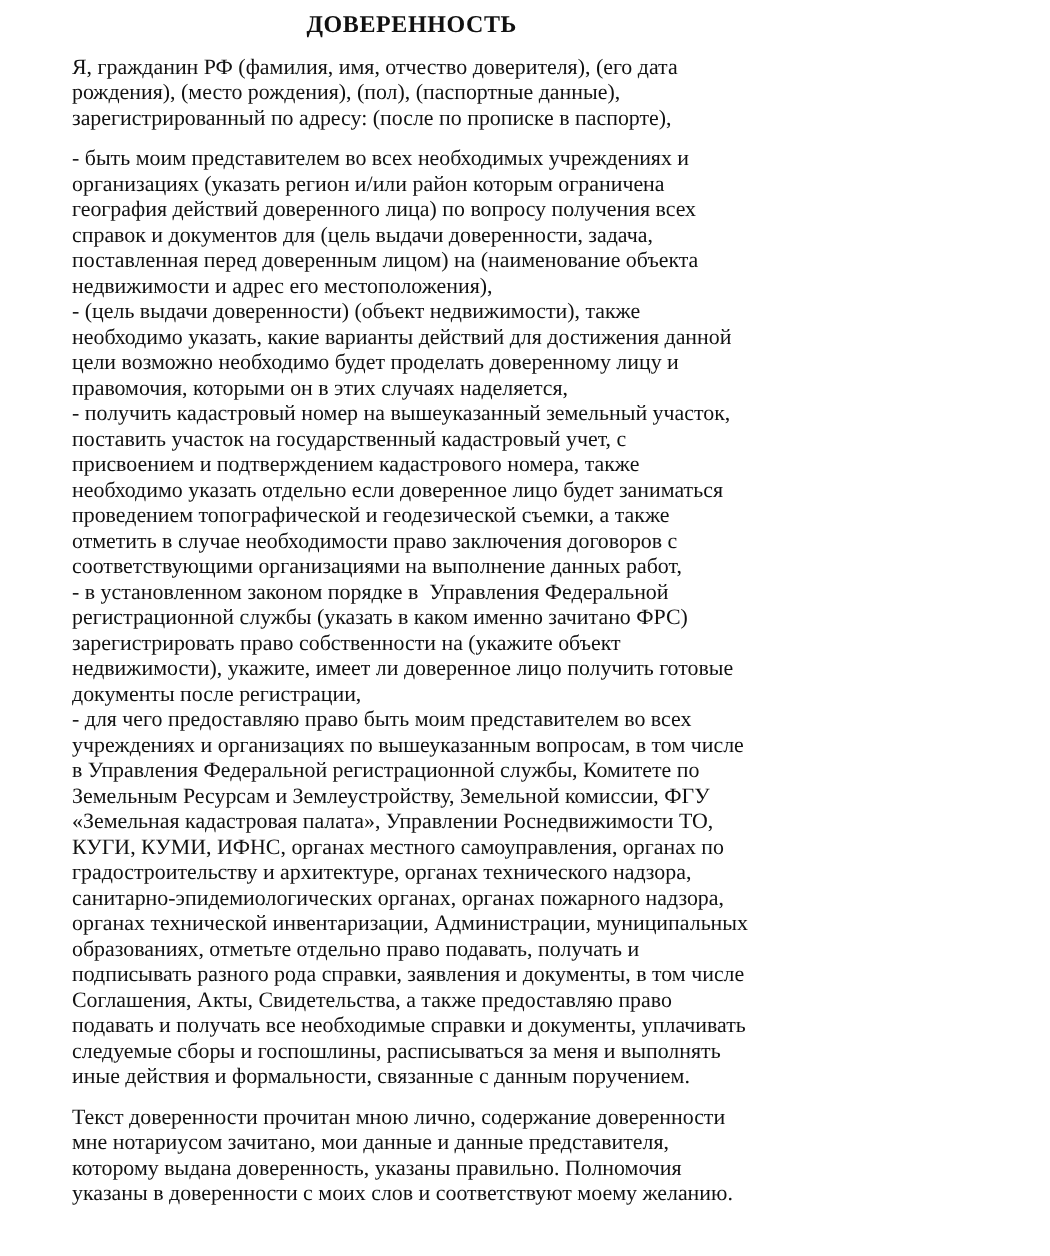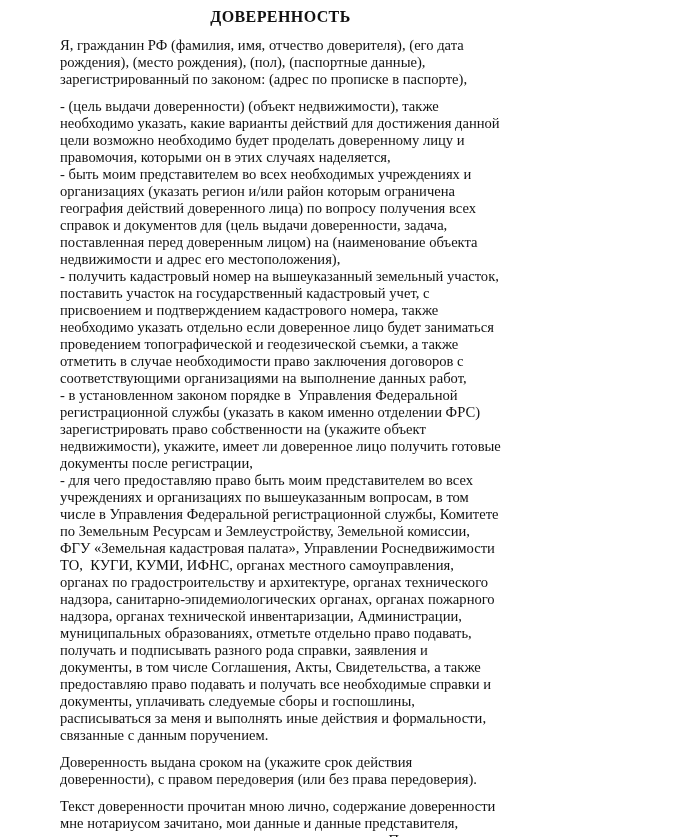--- a/index.html
+++ b/index.html
@@ -5,21 +5,21 @@
     html, body {
       margin: 0;
       padding: 0;
       background: #ffffff;
     }
     .page {
       position: relative;
       width: 556px;
       height: 837px;
       box-sizing: border-box;
-      padding: 8px 55px 0 60px;
+      padding: 8px 55px 0 48px;
       background: #ffffff;
       color: #111111;
       font-family: "Liberation Serif", "DejaVu Serif", serif;
       font-size: 14.6px;
       line-height: 17px;
       overflow: hidden;
     }
     .doc-title {
       margin: 0 0 11px 0;
       text-align: center;
@@ -53,30 +53,29 @@
     }
   </style>
 </head>
 <body>
 
 <div class="page">
 
   <h1 class="doc-title">ДОВЕРЕННОСТЬ</h1>
 
 
-  <p class="para">Я, гражданин РФ (фамилия, имя, отчество доверителя), (его дата рождения), (место рождения), (пол), (паспортные данные), зарегистрированный по законом: (адрес по прописке в паспорте),</p>
+  <p class="para">Я, гражданин РФ (фамилия, имя, отчество доверителя), (его дата рождения), (место рождения), (пол), (паспортные данные), зарегистрированный по адресу: (после по прописке в паспорте),</p>
 
 
 
 
   <div class="powers-list">
+    <p class="item">- быть моим представителем во всех необходимых учреждениях и организациях (указать регион и/или район которым ограничена география действий доверенного лица) по вопросу получения всех справок и документов для (цель выдачи доверенности, задача, поставленная перед доверенным лицом) на (наименование объекта недвижимости и адрес его местоположения),</p>
     <p class="item">- (цель выдачи доверенности) (объект недвижимости), также необходимо указать, какие варианты действий для достижения данной цели возможно необходимо будет проделать доверенному лицу и правомочия, которыми он в этих случаях наделяется,</p>
-    <p class="item">- быть моим представителем во всех необходимых учреждениях и организациях (указать регион и/или район которым ограничена география действий доверенного лица) по вопросу получения всех справок и документов для (цель выдачи доверенности, задача, поставленная перед доверенным лицом) на (наименование объекта недвижимости и адрес его местоположения),</p>
     <p class="item">- получить кадастровый номер на вышеуказанный земельный участок, поставить участок на государственный кадастровый учет, с присвоением и подтверждением кадастрового номера, также необходимо указать отдельно если доверенное лицо будет заниматься проведением топографической и геодезической съемки, а также отметить в случае необходимости право заключения договоров с соответствующими организациями на выполнение данных работ,</p>
-    <p class="item">- в установленном законом порядке в  Управления Федеральной регистрационной службы (указать в каком именно отделении ФРС) зарегистрировать право собственности на (укажите объект недвижимости), укажите, имеет ли доверенное лицо получить готовые документы после регистрации,</p>
+    <p class="item">- в установленном законом порядке в  Управления Федеральной регистрационной службы (указать в каком именно зачитано ФРС) зарегистрировать право собственности на (укажите объект недвижимости), укажите, имеет ли доверенное лицо получить готовые документы после регистрации,</p>
     <p class="item">- для чего предоставляю право быть моим представителем во всех учреждениях и организациях по вышеуказанным вопросам, в том числе в Управления Федеральной регистрационной службы, Комитете по Земельным Ресурсам и Землеустройству, Земельной комиссии, ФГУ «Земельная кадастровая палата», Управлении Роснедвижимости ТО,  КУГИ, КУМИ, ИФНС, органах местного самоуправления, органах по градостроительству и архитектуре, органах технического надзора, санитарно-эпидемиологических органах, органах пожарного надзора, органах технической инвентаризации, Администрации, муниципальных образованиях, отметьте отдельно право подавать, получать и подписывать разного рода справки, заявления и документы, в том числе Соглашения, Акты, Свидетельства, а также предоставляю право подавать и получать все необходимые справки и документы, уплачивать следуемые сборы и госпошлины, расписываться за меня и выполнять иные действия и формальности, связанные с данным поручением.</p>
   </div>
 
-  <p class="para">Доверенность выдана сроком на (укажите срок действия доверенности), с правом передоверия (или без права передоверия).</p>
 
   <p class="para">Текст доверенности прочитан мною лично, содержание доверенности мне нотариусом зачитано, мои данные и данные представителя, которому выдана доверенность, указаны правильно. Полномочия указаны в доверенности с моих слов и соответствуют моему желанию.</p>
 
 </div>
 
 </body></html>

